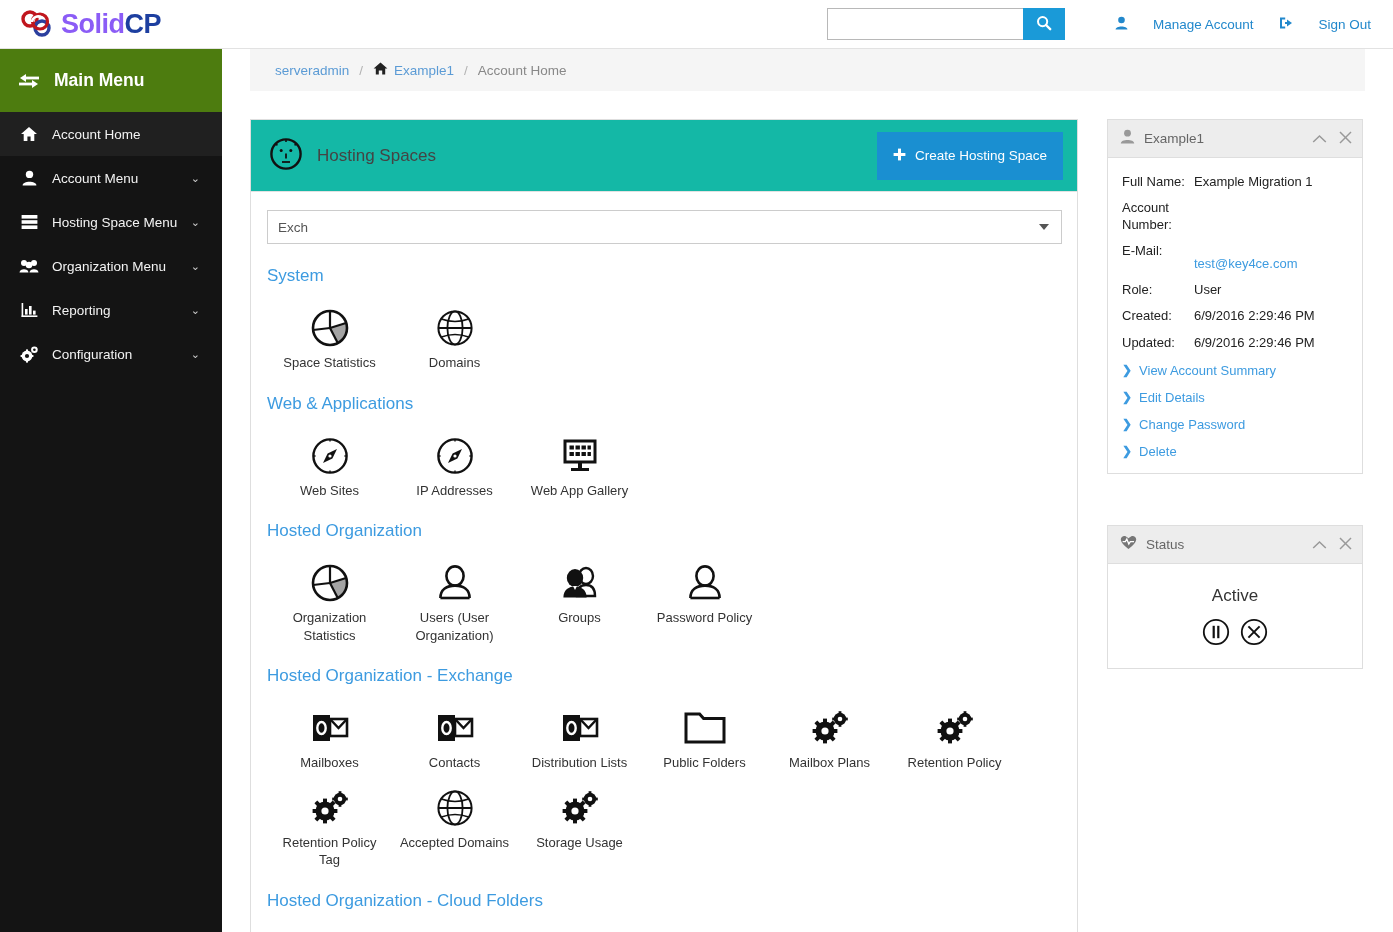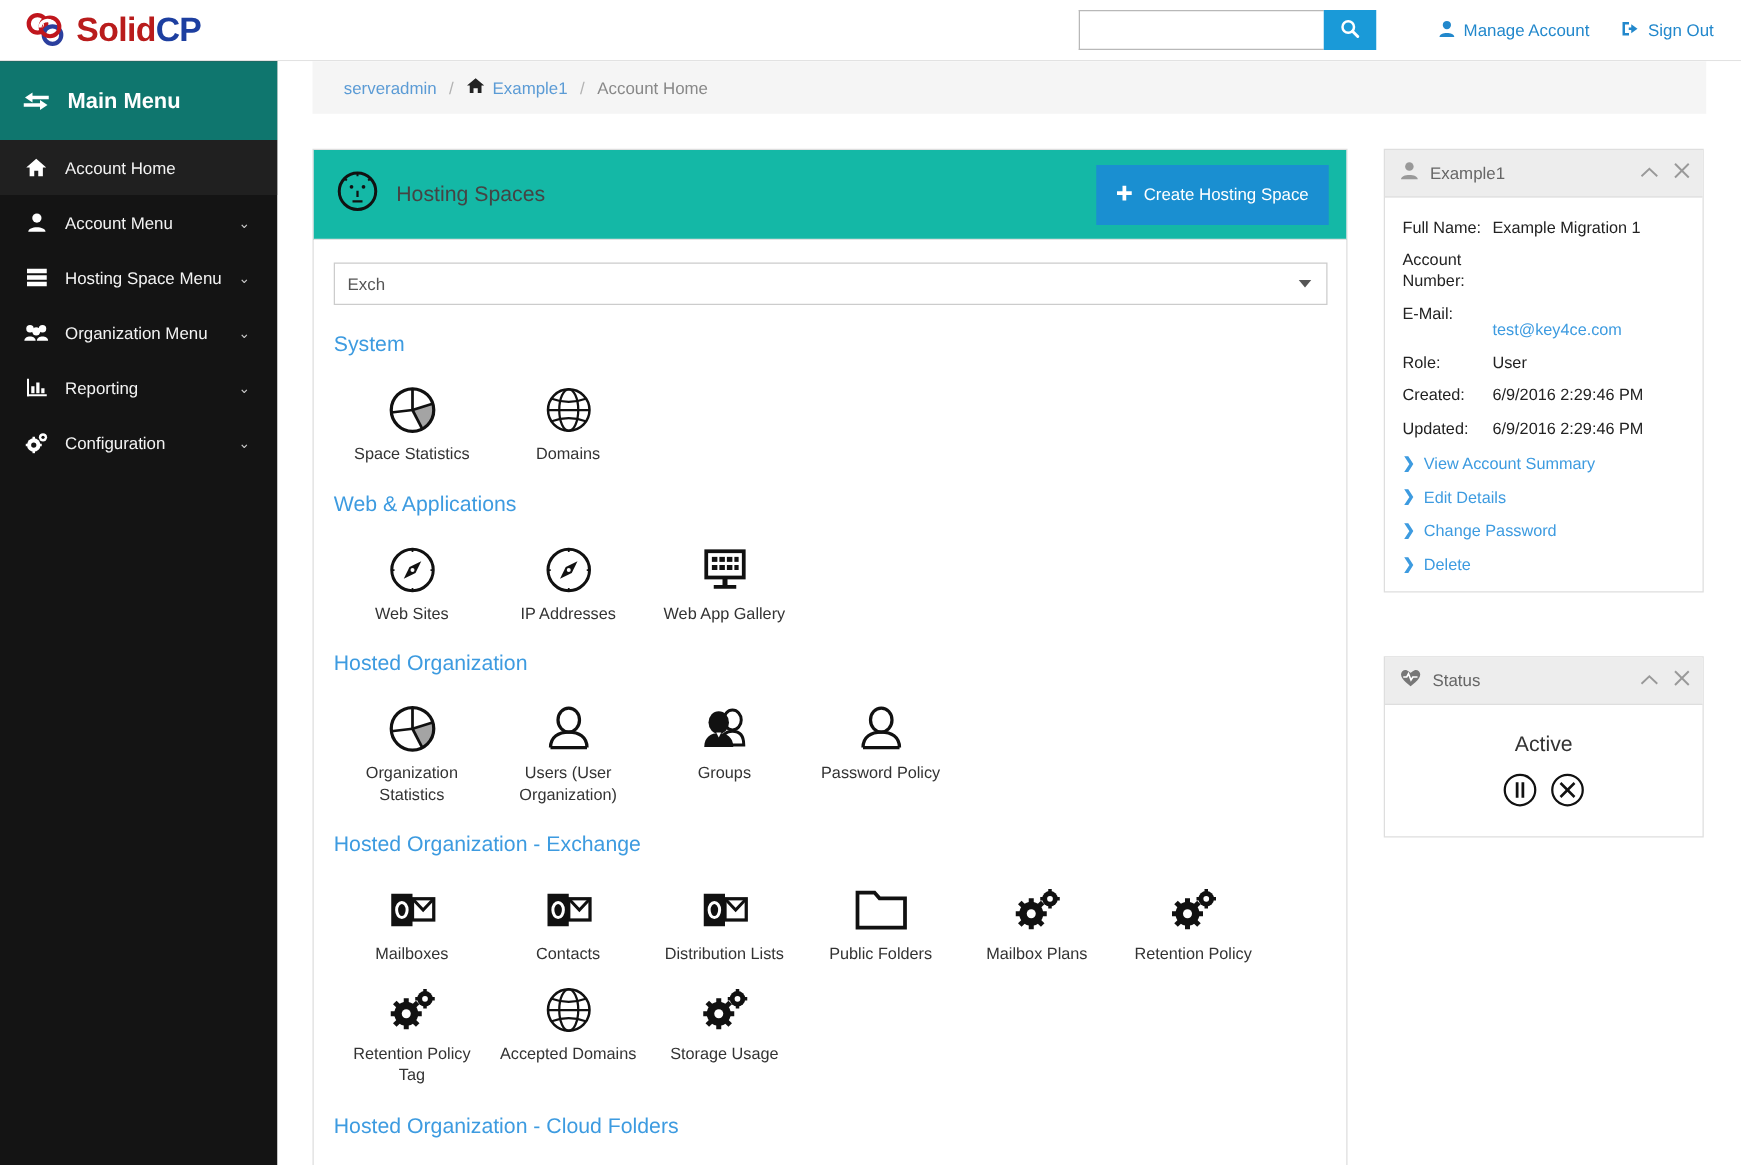--- a/index.html
+++ b/index.html
@@ -11,50 +11,50 @@
 
   
   .topbar {
     position: absolute; top: 0; left: 0; width: 1393px; height: 49px;
     background: #ffffff; border-bottom: 1px solid #e2e2e2;
     display: flex; align-items: center;
   }
   .logo-wrap { display: flex; align-items: center; margin-left: 20px; }
   .logo-mark { width: 34px; height: 32px; margin-right: 7px; }
   .logo-text { font-size: 27px; font-weight: bold; letter-spacing: -0.5px; line-height: 1; }
-  .logo-solid { color: #b91c1c; }
+  .logo-solid { color: #8b5cf6; }
   .logo-cp { color: #1d3fa0; }
 
   .topbar-right {
     margin-left: auto; display: flex; align-items: center;
     margin-right: 22px; gap: 0;
   }
   .searchbox { display: flex; height: 32px; margin-right: 24px; }
   .searchbox input {
     width: 196px; height: 32px; border: 1px solid #b8b8b8; border-right: none;
     padding: 0 8px; font-size: 13px; font-family: "Liberation Sans", sans-serif;
     outline: none; color: #333;
   }
   .search-btn {
     width: 42px; height: 32px; background: #1a9ad8; border: none;
     display: flex; align-items: center; justify-content: center; cursor: pointer;
   }
   .toplink {
-    display: flex; align-items: center; gap: 7px;
+    display: flex; align-items: center; gap: 25px;
     color: #2288cc; font-size: 13.5px; text-decoration: none; margin-left: 26px;
   }
 
   
   .sidebar {
     position: absolute; top: 49px; left: 0; width: 222px; height: 883px;
     background: #141414;
   }
   .sidebar-head {
     height: 63px; display: flex; align-items: center; padding-left: 14px;
-    color: #fff; background: #0f766e;
+    color: #fff; background: #4d7c0f;
   }
   .sidebar-head .ic { width: 30px; display: flex; justify-content: center; }
   .sidebar-head .t { font-size: 17.5px; font-weight: bold; margin-left: 10px; }
   .nav-item {
     height: 44px; display: flex; align-items: center; padding-left: 14px;
     color: #f3f3f3; font-size: 13.5px; cursor: pointer; position: relative;
   }
   .nav-item.active { background: #202020; }
   .nav-item .ic { width: 30px; display: flex; justify-content: center; align-items: center; }
   .nav-item .lbl { margin-left: 8px; }

